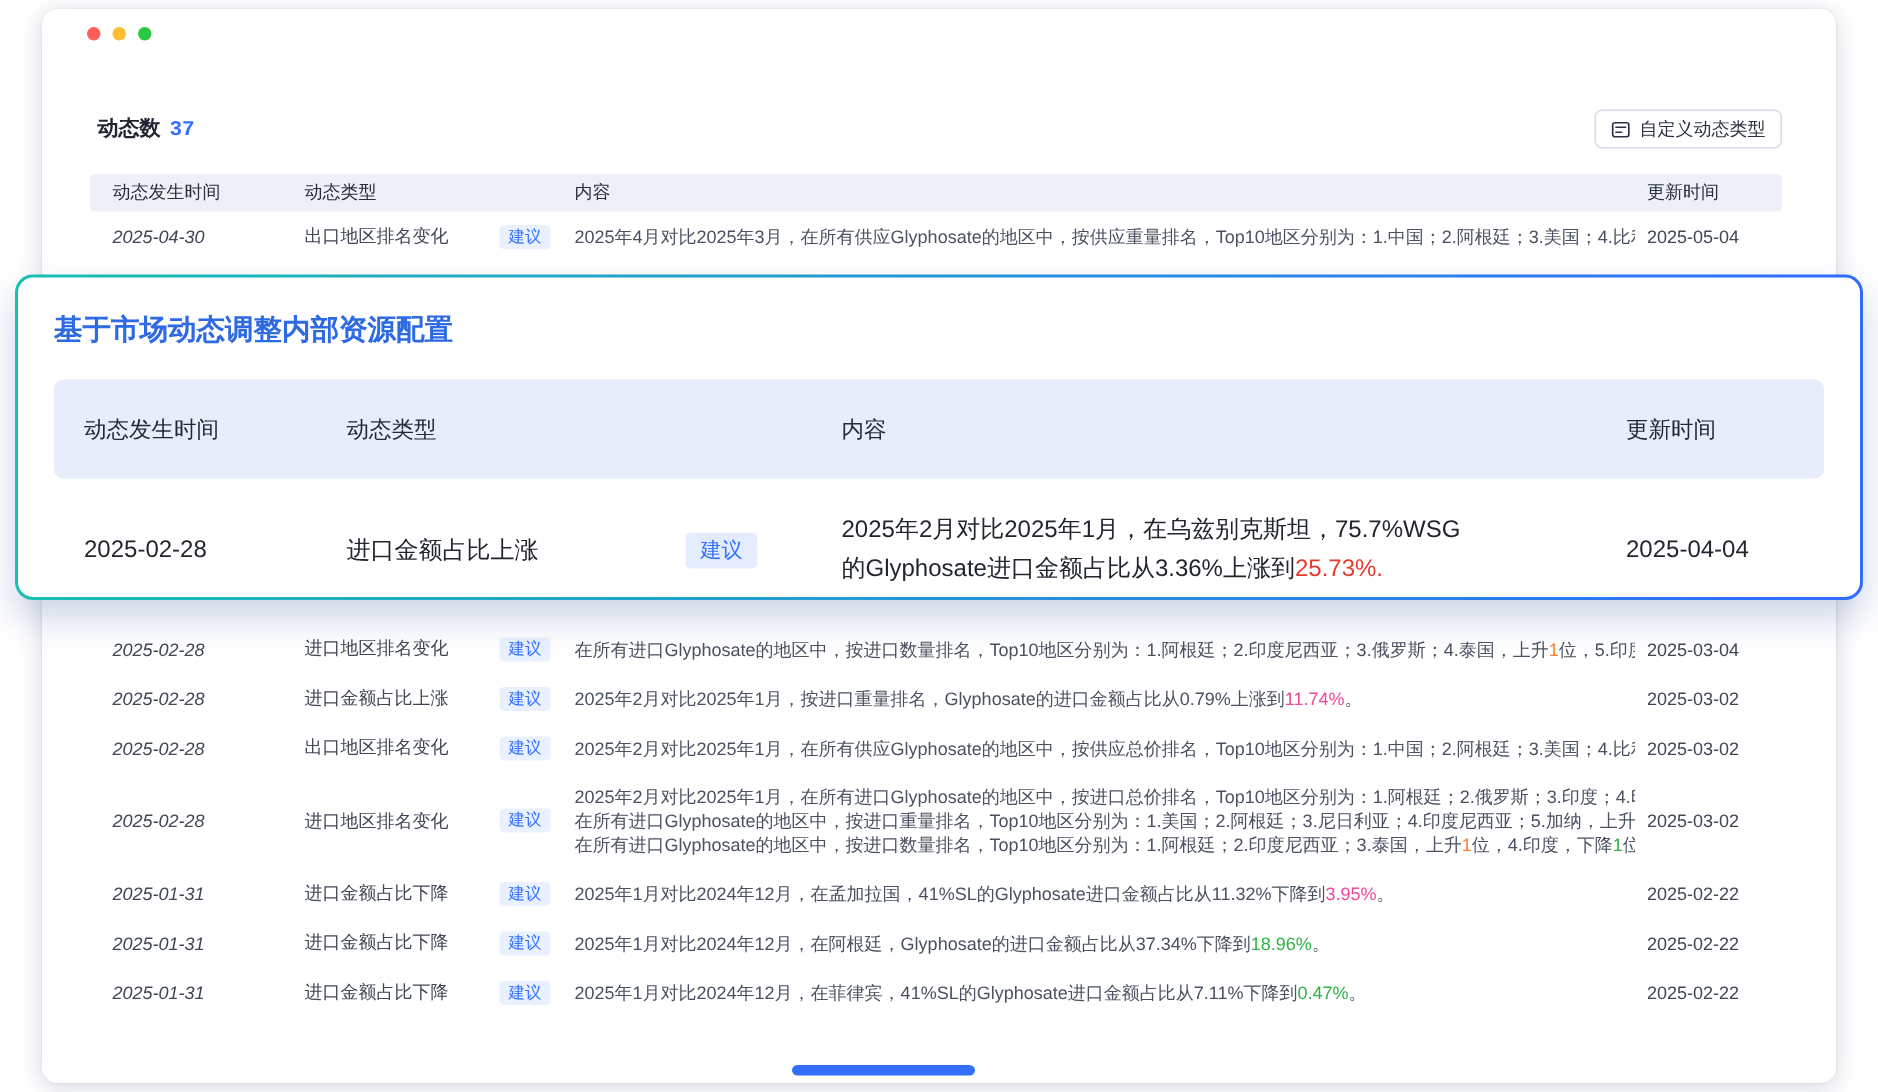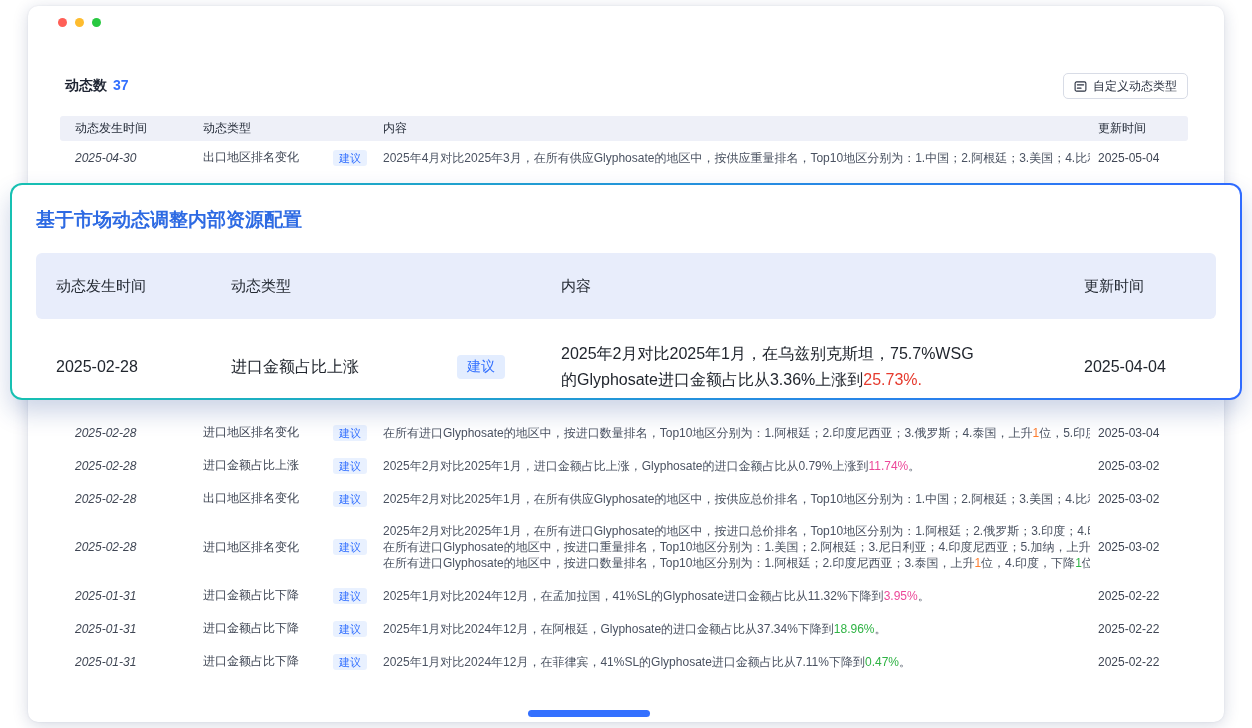--- a/index.html
+++ b/index.html
@@ -10,21 +10,21 @@
   .window { position:absolute; left:28px; top:6px; width:1196px; height:716px;
     background:#fff; border-radius:10px;
     box-shadow:0 3px 16px rgba(25,45,100,.18), 0 0 2px rgba(25,45,100,.10); }
 
   .traffic-lights { position:absolute; left:30px; top:12px; display:flex; gap:8px; }
   .dot { width:9px; height:9px; border-radius:50%; cursor:pointer; }
   .dot.r { background:#ff5f57; } .dot.y { background:#febc2e; } .dot.g { background:#28c840; }
 
   .page-header { position:absolute; left:37px; right:36px; top:64px; height:32px;
     display:flex; justify-content:space-between; align-items:center; }
-  .page-title { font-size:14px; font-weight:bold; color:#1f2533; }
+  .page-title { font-size:14px; font-weight:bold; color:#1f2533;font-family:Liberation Mono, monospace; }
   .page-title .count { color:#3370ff; margin-left:6px; }
   .customize-btn { display:flex; align-items:center; gap:6px; height:26px; padding:0 10px;
     border:1px solid #d8dce6; border-radius:5px; background:#fff; font-size:12px;
     color:#2a3140; cursor:pointer; font-family:inherit; }
 
   
   .table { position:absolute; left:32px; top:110px; width:1128px; }
   .thead, .trow { display:grid; grid-template-columns:135px 180px 715px 98px; }
   .thead { height:25px; align-items:center; background:#eef0f8; border-radius:3px;
     font-size:12px; color:#272e3b; font-weight:500; }
@@ -120,21 +120,21 @@
     <div class="c-updated">2025-03-04</div>
   </div>
 
   <div class="trow">
     <div class="c-time">2025-02-28</div>
     <div class="c-type">
       <span class="type-label">进口金额占比上涨</span>
       <span class="badge">建议</span>
     </div>
     <div class="c-content">
-            <div class="cline"><span>2025年2月对比2025年1月，进口金额占比上涨，Glyphosate的进口金额占比从0.79%上涨到</span><span style="color: #ec4899;">11.74%</span><span>。</span></div>
+            <div class="cline"><span>2025年2月对比2025年1月，按进口重量排名，Glyphosate的进口金额占比从0.79%上涨到</span><span style="color: #ec4899;">11.74%</span><span>。</span></div>
           </div>
     <div class="c-updated">2025-03-02</div>
   </div>
 
   <div class="trow">
     <div class="c-time">2025-02-28</div>
     <div class="c-type">
       <span class="type-label">出口地区排名变化</span>
       <span class="badge">建议</span>
     </div>

